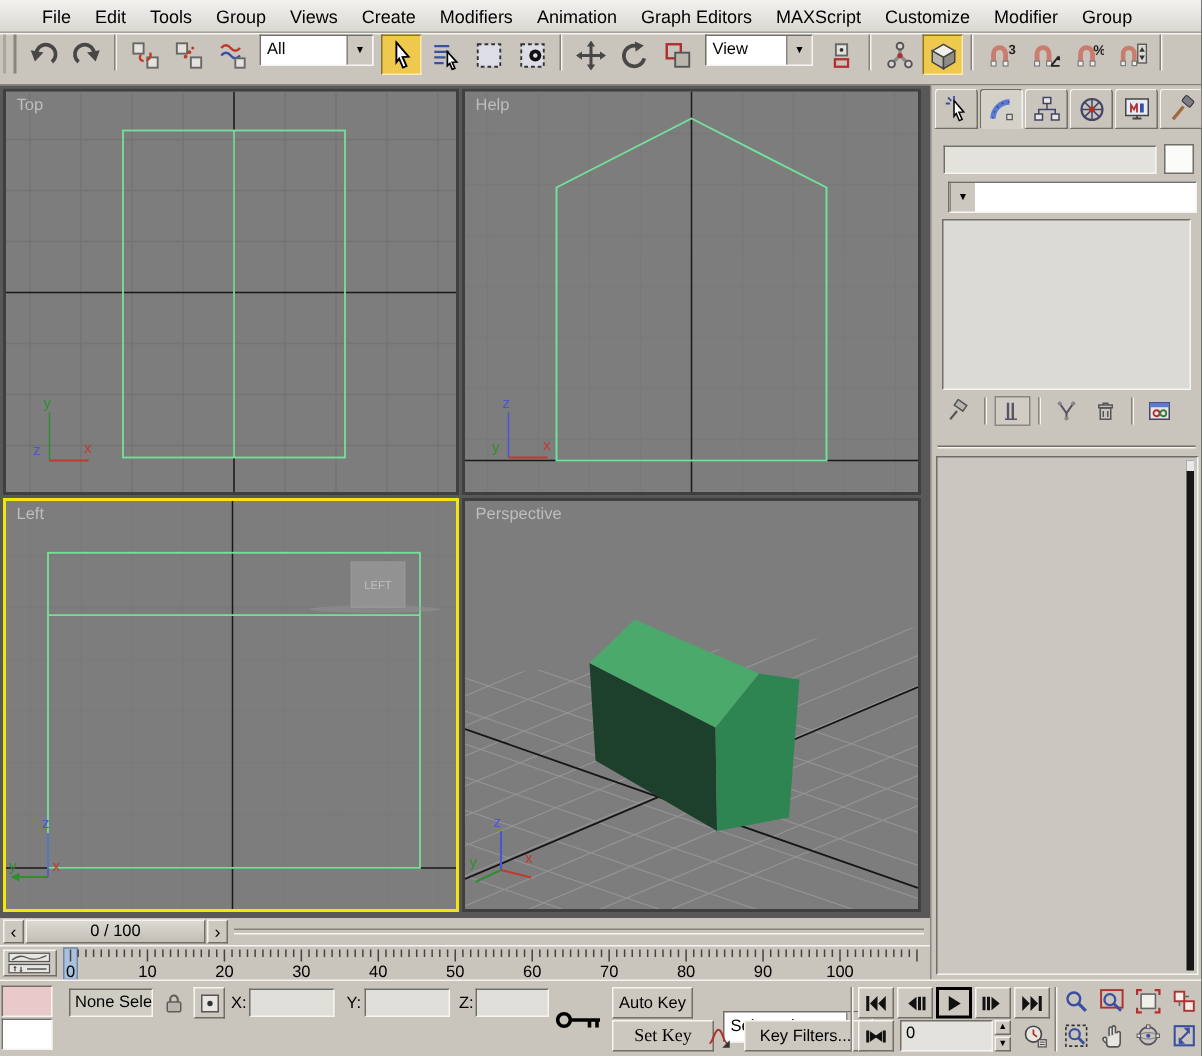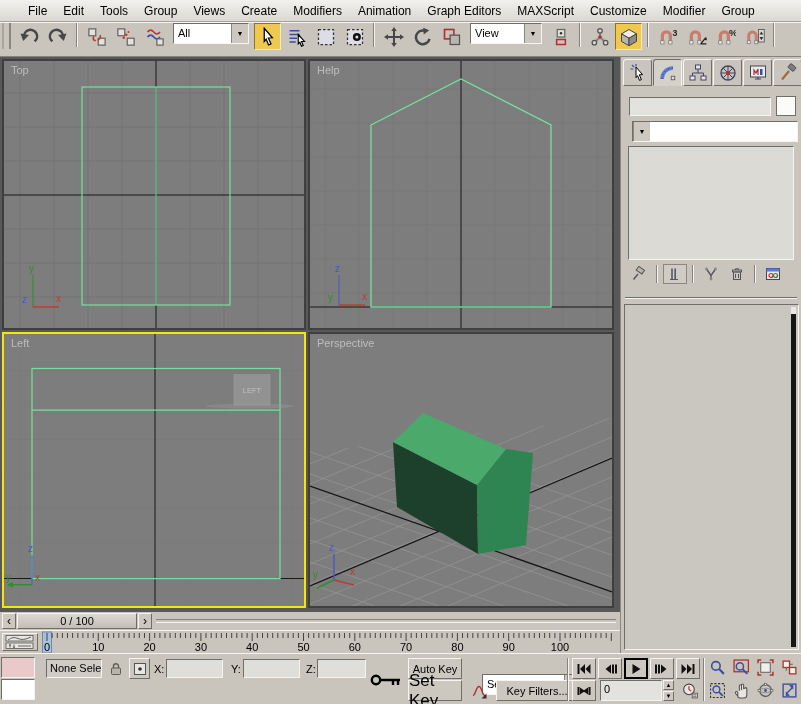--- a/index.html
+++ b/index.html
@@ -69,21 +69,21 @@
   #lockBtn{left:106px;top:5px;width:19px;height:19px;}
   #absBtn{left:129px;top:4px;width:21px;height:21px;}
   #lblX{left:154px;top:9px;} #lblY{left:231px;top:9px;} #lblZ{left:306px;top:9px;}
   #fldX{left:166px;top:5px;width:57px;height:19px;}
   #fldY{left:243px;top:5px;width:57px;height:19px;}
   #fldZ{left:317px;top:5px;width:49px;height:19px;}
   #keyBtn{left:368px;top:3px;width:38px;height:45px;display:flex;align-items:center;justify-content:center;}
   #keyBtn .ic{width:36px;height:26px;}
   #promptFld{left:145px;top:28px;width:218px;height:19px;background:#cfccc4;}
   #autoKey{left:408px;top:4px;width:54px;height:21px;font-size:11px;}
-  #setKey{left:408px;top:26px;width:54px;height:21px;font-size:17px;}
+  #setKey{left:408px;top:26px;width:68px;height:21px;font-size:12px;font-family:Liberation Serif, serif;}
   #selCombo{left:466px;top:4px;width:100px;margin:16px;}
   #waveBtn{left:466px;top:26px;width:26px;height:21px;}
   #keyFilters{left:496px;top:26px;width:82px;height:21px;font-size:11px;}
   .pb{width:24px;height:21px;} .pb .ic{width:16px;height:16px;}
   #pbStart{left:572px;top:4px;} #pbPrev{left:598px;top:4px;} #pbPlay{left:624px;top:4px;border:2px solid #000;}
   #pbNext{left:650px;top:4px;} #pbEnd{left:676px;top:4px;}
   #keyModeBtn{left:572px;top:26px;width:24px;height:21px;}
   #frameFld{left:600px;top:26px;width:62px;height:21px;}
   #spinUp{left:663px;top:26px;width:11px;height:10px;} #spinDn{left:663px;top:37px;width:11px;height:10px;}
   #timeCfg{left:678px;top:26px;width:22px;height:21px;}

